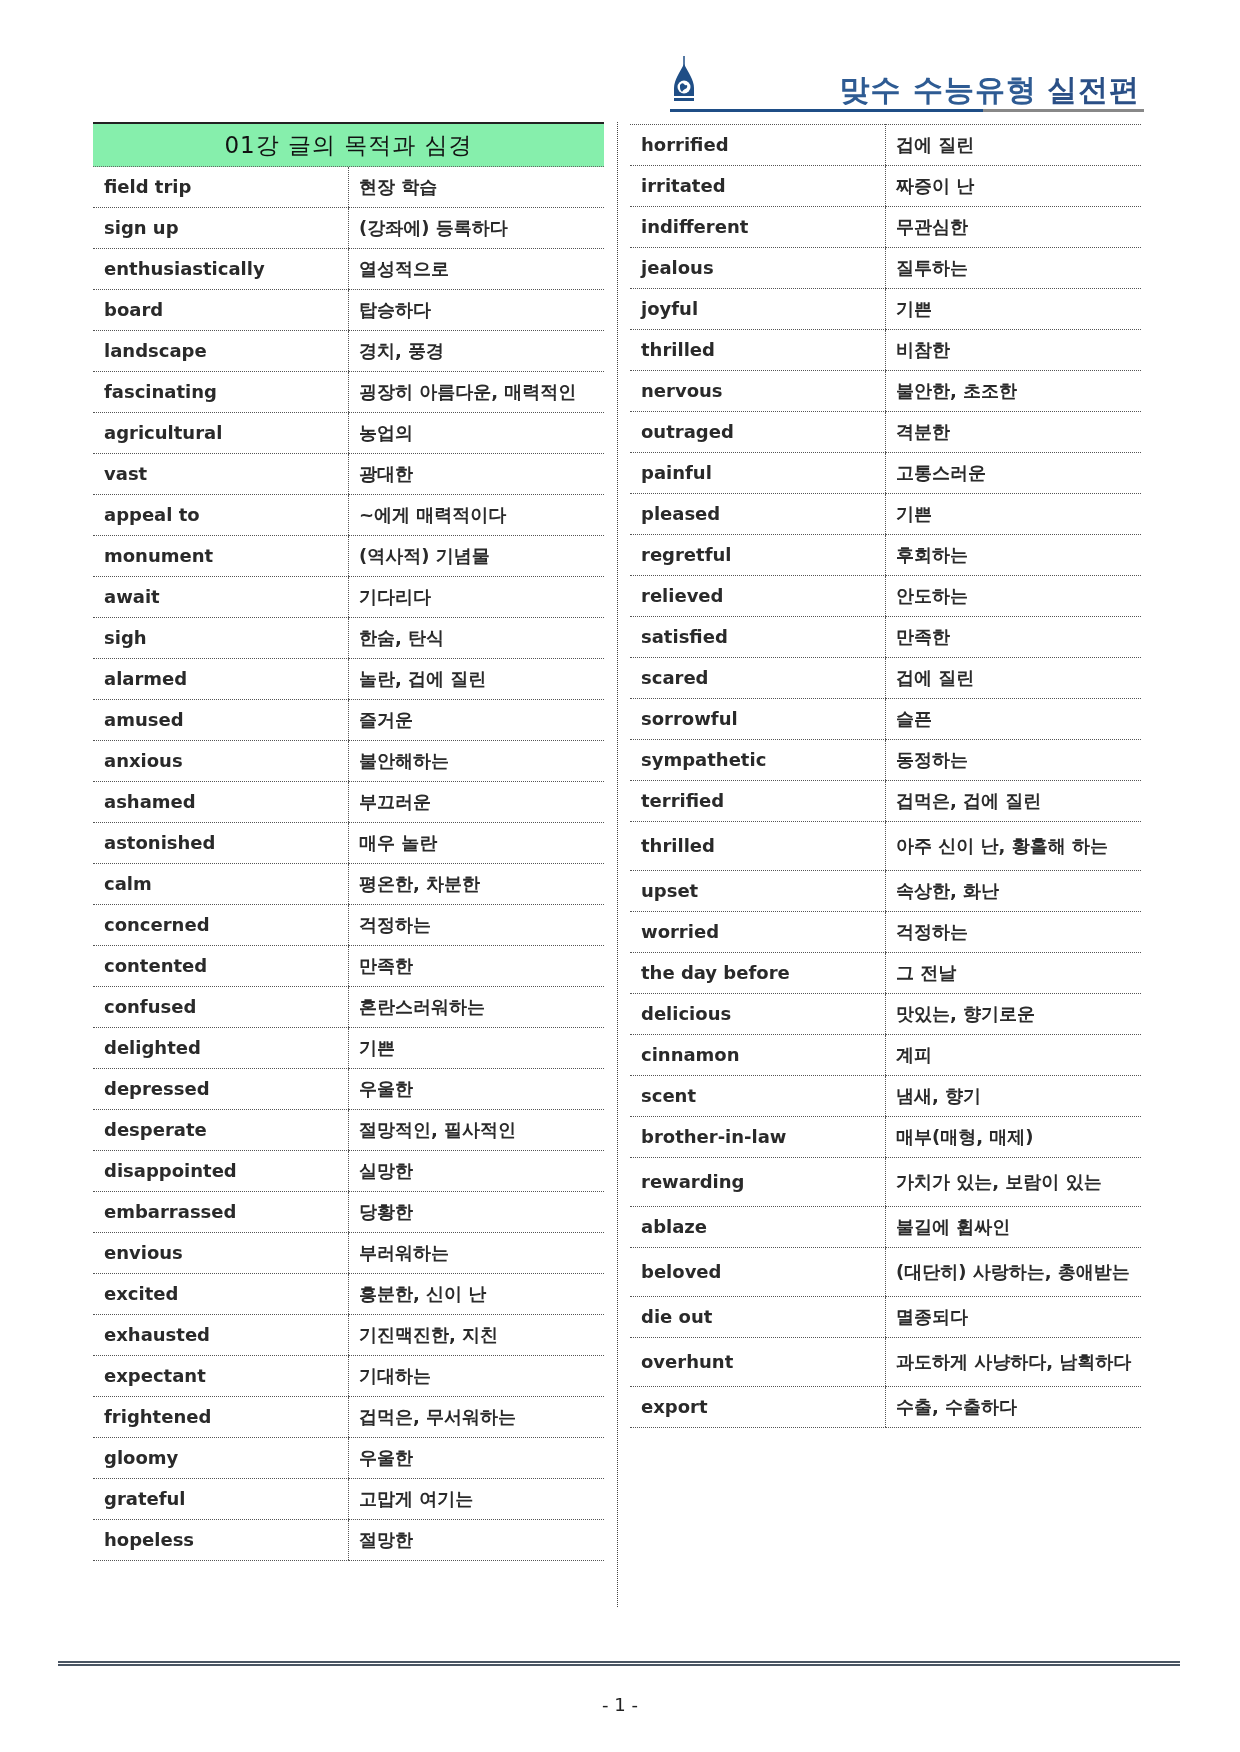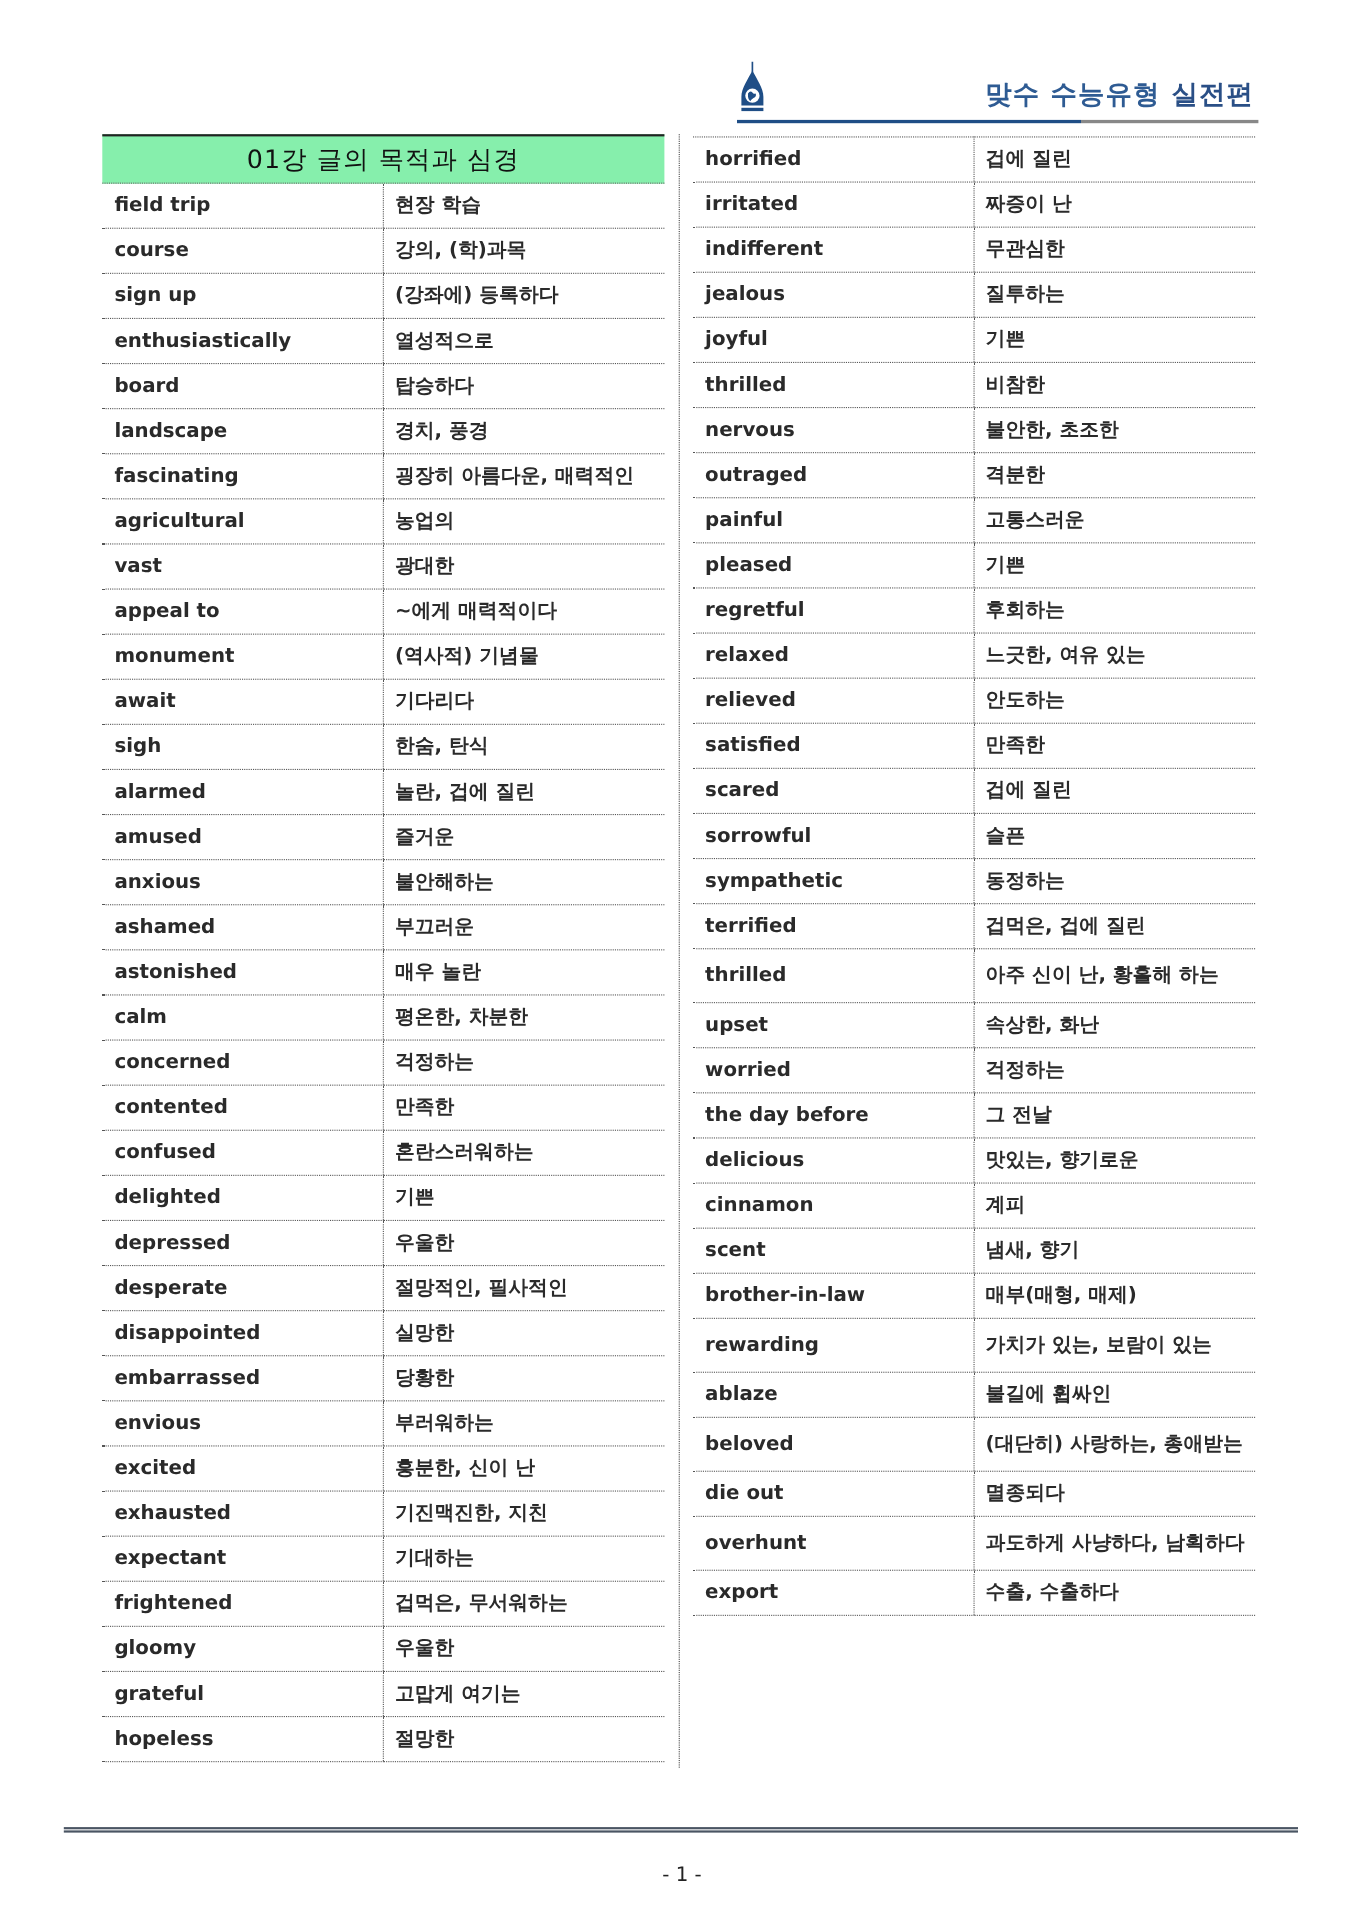--- a/index.html
+++ b/index.html
@@ -2,21 +2,21 @@
 <html><head>
 <meta charset="utf-8">
 <style>
   html, body { margin: 0; padding: 0; background: #ffffff; }
   body { width: 1240px; height: 1752px; position: relative; overflow: hidden;
          font-family: "DejaVu Sans", "Liberation Sans", sans-serif; color: #222; }
 
   
   .page-header { position: absolute; left: 660px; top: 56px; width: 484px; height: 56px; }
   .logo-icon { position: absolute; left: 10px; top: 0; width: 28px; height: 50px; }
-  .brand { position: absolute; right: 4px; top: 14px; font-size: 24px; font-weight: bold;
+  .brand { position: absolute; right: 4px; top: 14px; font-size: 30px; font-weight: bold;
            color: #2e5b93; letter-spacing: 1px; white-space: nowrap; }
   .brand .brand-strong { color: #2a4f86; margin-left: 10px; }
   .header-rule { position: absolute; left: 10px; bottom: 0; width: 474px; height: 3px;
                  background: linear-gradient(to right, #1f4e86 0%, #1f4e86 66%, #888 66%, #888 100%); }
 
   
   .col { position: absolute; top: 122px; width: 511px; }
   .col-left { left: 93px; }
   .col-right { left: 630px; top: 124px; }
   .col-divider { position: absolute; left: 617px; top: 122px; height: 1485px; width: 0;
@@ -59,24 +59,20 @@
 
 <div class="col col-left">
   <div class="title-row">01강 글의 목적과 심경</div>
   <table class="vocab">
     <tbody id="left-body">
         <tr class="">
           <td class="en">field trip</td>
           <td class="ko">현장 학습</td>
         </tr>
         <tr class="">
-          <td class="en">course</td>
-          <td class="ko">강의, (학)과목</td>
-        </tr>
-        <tr class="">
           <td class="en">sign up</td>
           <td class="ko">(강좌에) 등록하다</td>
         </tr>
         <tr class="">
           <td class="en">enthusiastically</td>
           <td class="ko">열성적으로</td>
         </tr>
         <tr class="">
           <td class="en">board</td>
           <td class="ko">탑승하다</td>
@@ -248,24 +244,20 @@
         </tr>
         <tr>
           <td class="en">pleased</td>
           <td class="ko">기쁜</td>
         </tr>
         <tr>
           <td class="en">regretful</td>
           <td class="ko">후회하는</td>
         </tr>
         <tr>
-          <td class="en">relaxed</td>
-          <td class="ko">느긋한, 여유 있는</td>
-        </tr>
-        <tr>
           <td class="en">relieved</td>
           <td class="ko">안도하는</td>
         </tr>
         <tr>
           <td class="en">satisfied</td>
           <td class="ko">만족한</td>
         </tr>
         <tr>
           <td class="en">scared</td>
           <td class="ko">겁에 질린</td>

